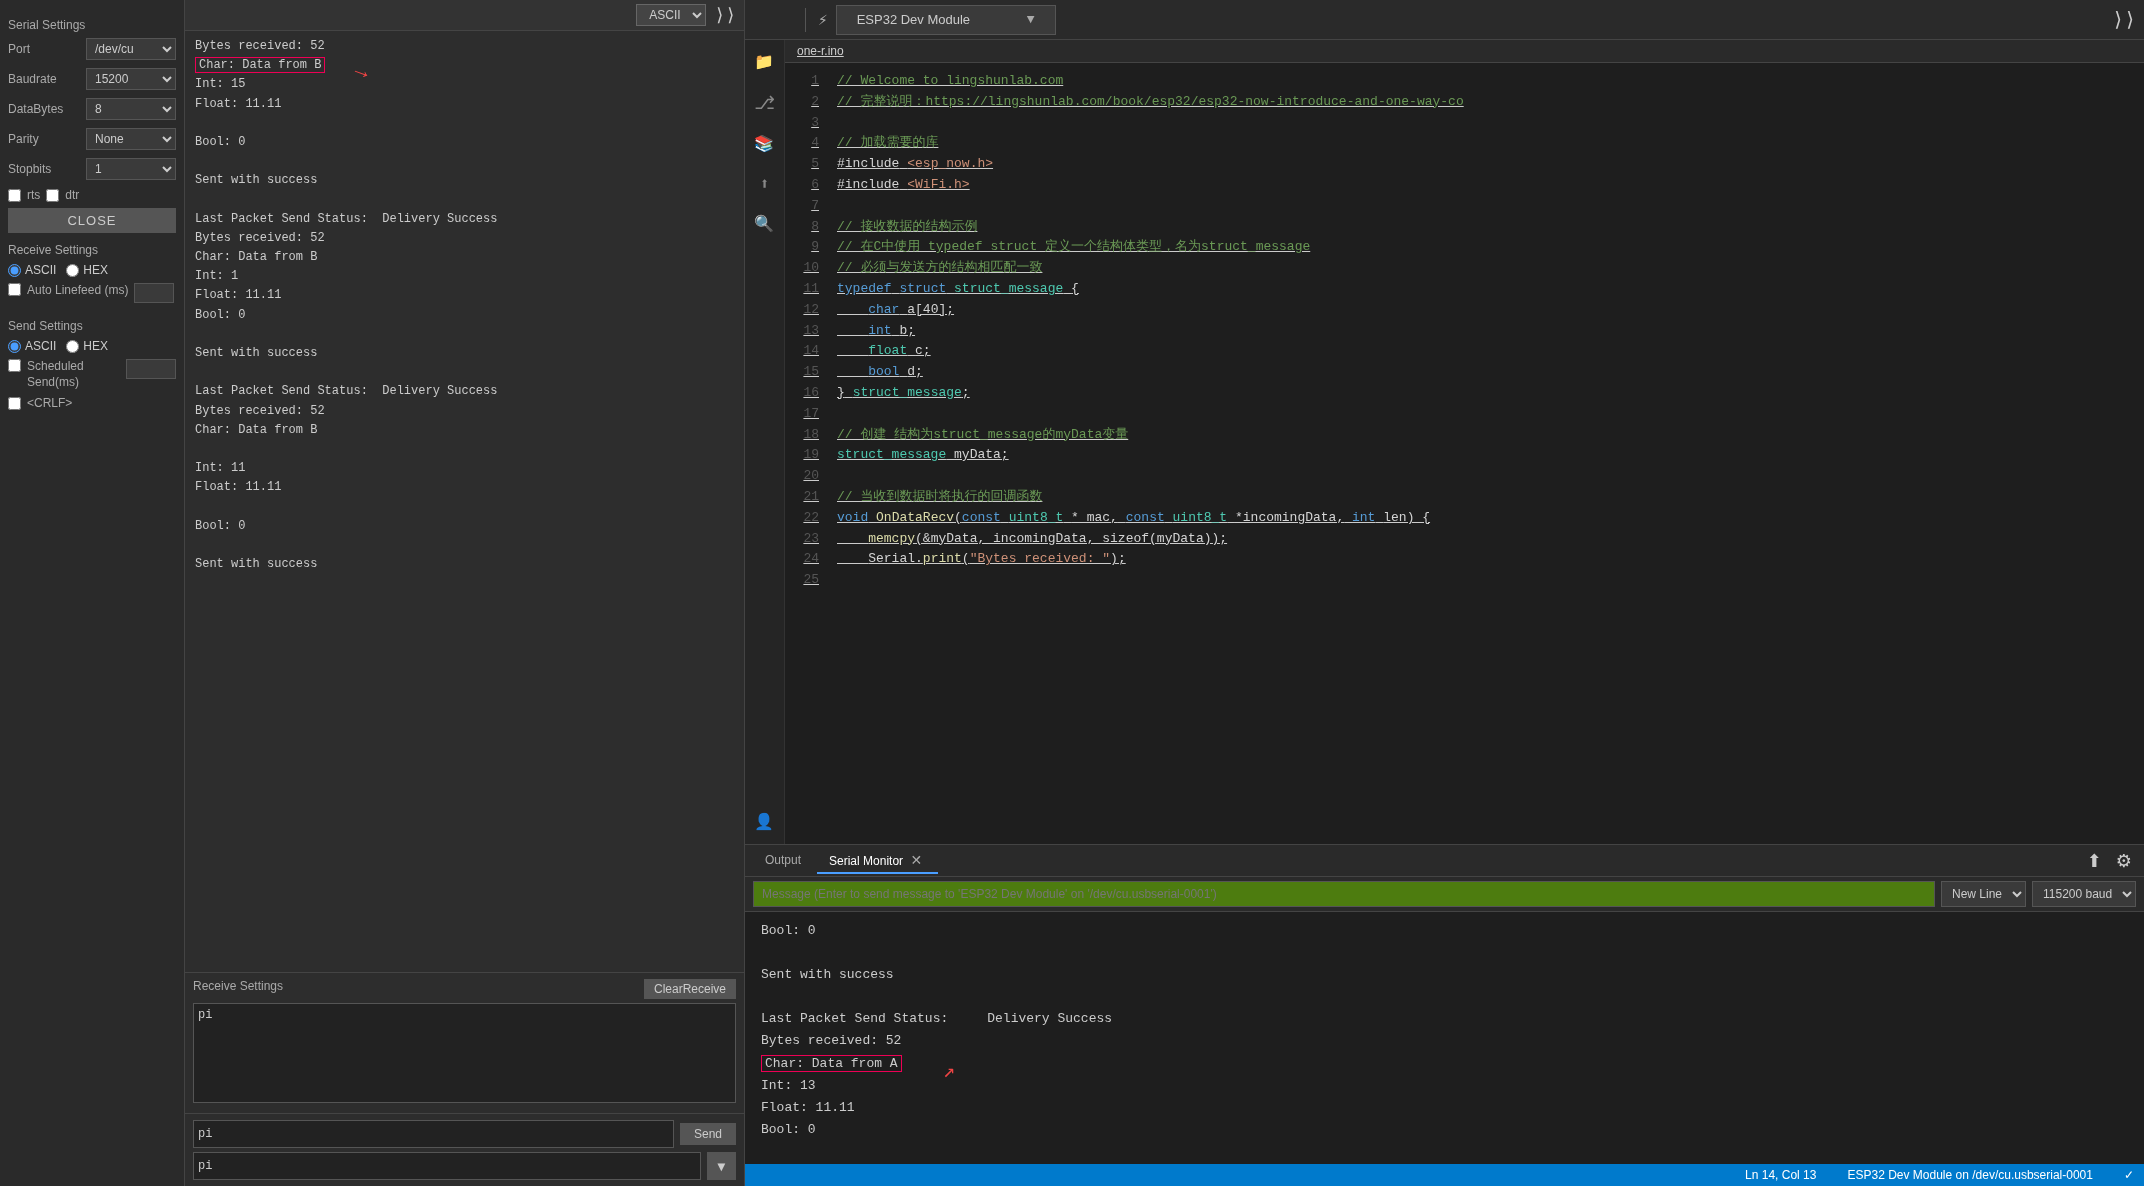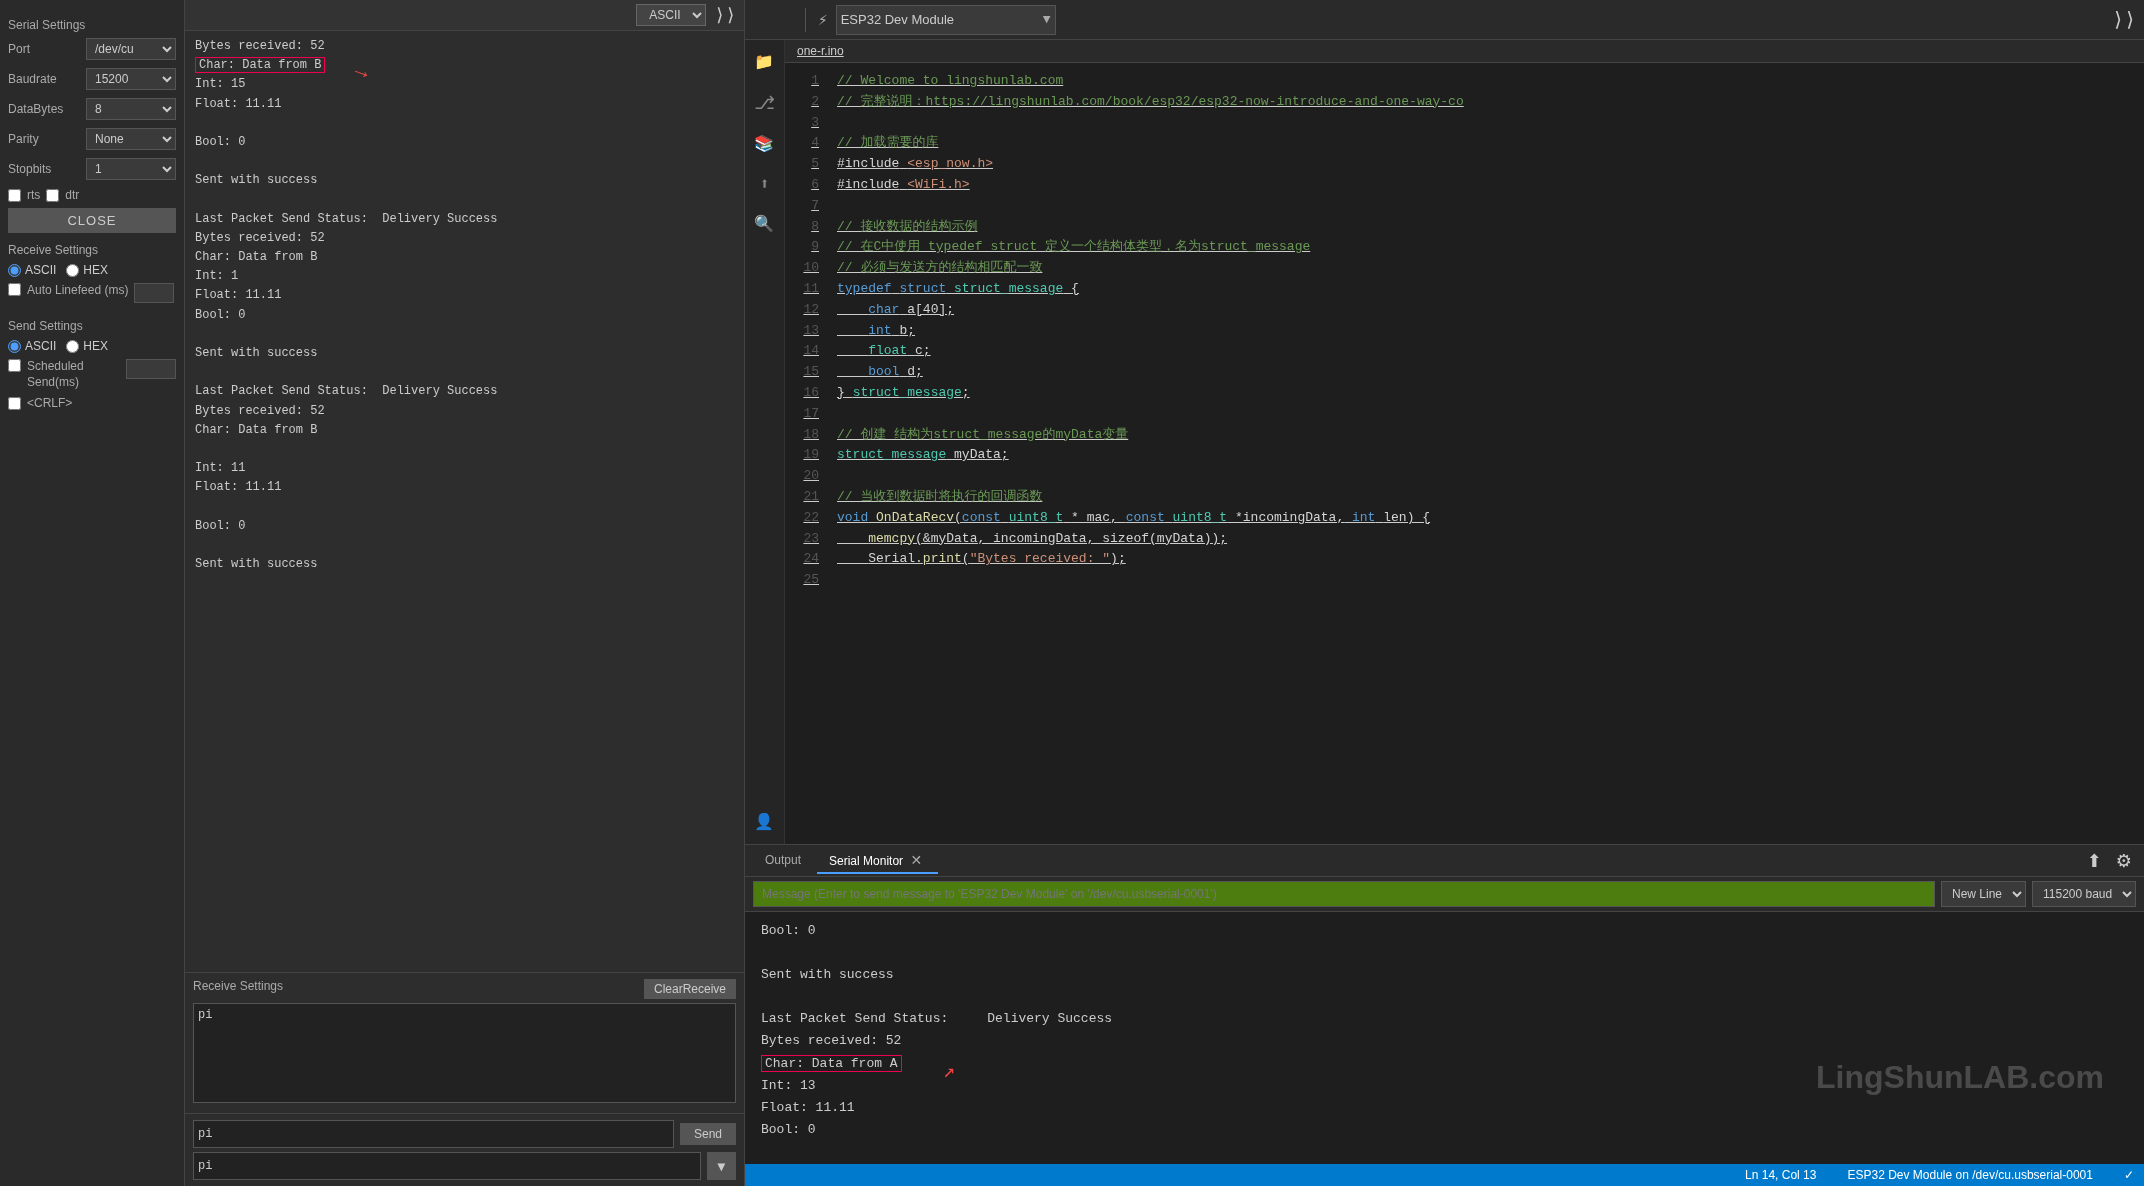--- a/index.html
+++ b/index.html
@@ -259,21 +259,21 @@
     </button>
     <button class="icon-btn">
       <svg viewBox="0 0 24 24" fill="none" stroke="#ccc" stroke-width="2.5">
           <circle cx="12" cy="12" r="10"></circle>
           <line x1="12" y1="8" x2="12" y2="12"></line>
           <circle cx="12" cy="16" r="1" fill="#ccc"></circle>
         </svg>
     </button>
     <div style="width:1px;height:24px;background:#555;margin:0 4px;"></div>
     <div style="color:#aaa;font-size:16px;">⚡</div>
-    <div style="background:#3a3a3a;border:1px solid #555;padding:4px 4px;display:flex;align-items:center;gap:8px;min-width:220px;height:30px;">
+    <div style="background:#3a3a3a;border:1px solid #555;padding:4px 20px;display:flex;align-items:center;gap:8px;min-width:220px;height:30px;">
       <span style="color:#ccc;font-size:13px;font-family:Arial,sans-serif;">ESP32 Dev Module</span>
       <span style="color:#aaa;margin-left:auto;">▼</span>
     </div>
     <div class="spacer"></div>
     <button class="icon-btn">
       <svg viewBox="0 0 24 24" fill="none" stroke="#ccc" stroke-width="2">
           <path d="M3 5h18M3 10h18M3 15h12"></path>
         </svg>
     </button>
     <span style="color:#ccc;font-size:20px;">⟩⟩</span>
@@ -358,21 +358,20 @@
       <div style="position:relative;">
         <span style="border:1.5px solid #e05;padding:0 3px;">Char: Data from A</span>
         <span style="position:absolute;left:182px;top:2px;color:#e44;font-size:20px;">↗</span>
       </div>
       <div>Int: 13</div>
       <div>Float: 11.11</div>
       <div>Bool: 0</div>
       <div>&nbsp;</div>
       <div>Sent with success</div>
 
-      <div class="watermark">LingShunLAB.com</div>
     </div>
   </div>
 
   <div class="status-bar">
     <div class="status-bar-right">
       <span>Ln 14, Col 13</span>
       <span>ESP32 Dev Module on /dev/cu.usbserial-0001</span>
       <span>✓</span>
     </div>
   </div>

